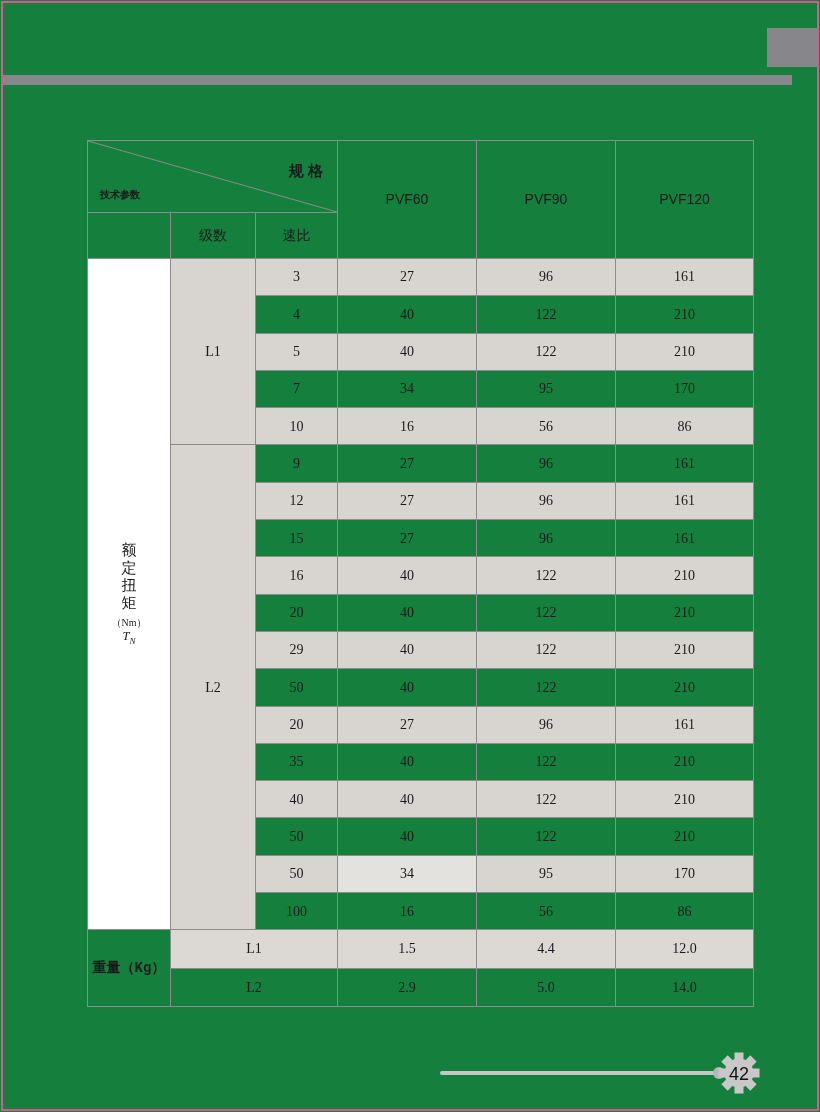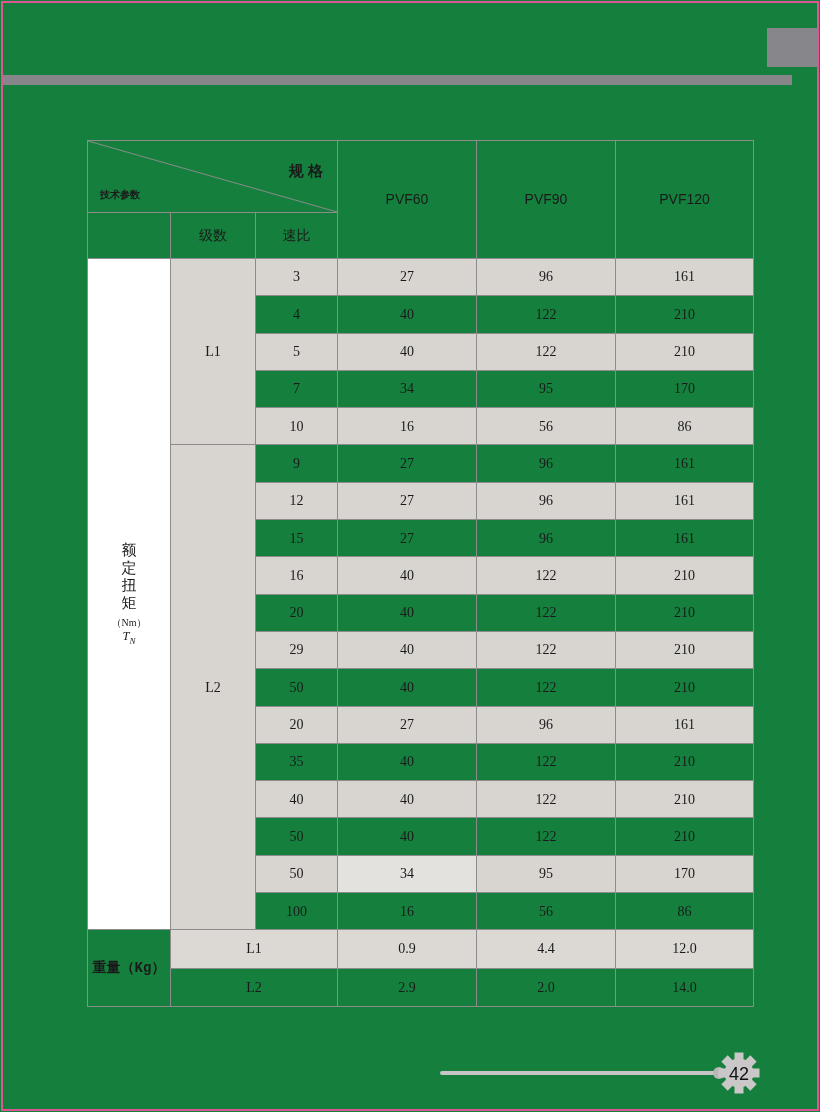--- a/index.html
+++ b/index.html
@@ -213,28 +213,28 @@
         </tr>
         <tr class="trow">
           <td>100</td>
           <td>16</td>
           <td>56</td>
           <td>86</td>
         </tr>
         <tr class="wrow">
           <td class="weight-label" rowspan="2">重量（Kg）</td>
           <td class="wshade" colspan="2">L1</td>
-          <td class="wshade">0.9</td>
+          <td class="wshade">1.5</td>
           <td class="wshade">4.4</td>
           <td class="wshade">12.0</td>
         </tr>
         <tr class="wrow">
           <td colspan="2">L2</td>
           <td>2.9</td>
-          <td>2.0</td>
+          <td>5.0</td>
           <td>14.0</td>
         </tr>
       </tbody>
   </table>
 
   <div class="footer-line"></div>
   <div class="footer-dot"></div>
   <svg class="page-gear" viewBox="-23 -23 46 46">
     <g id="gear-shape" fill="#c9c7c8">
       <g id="gear-teeth">

